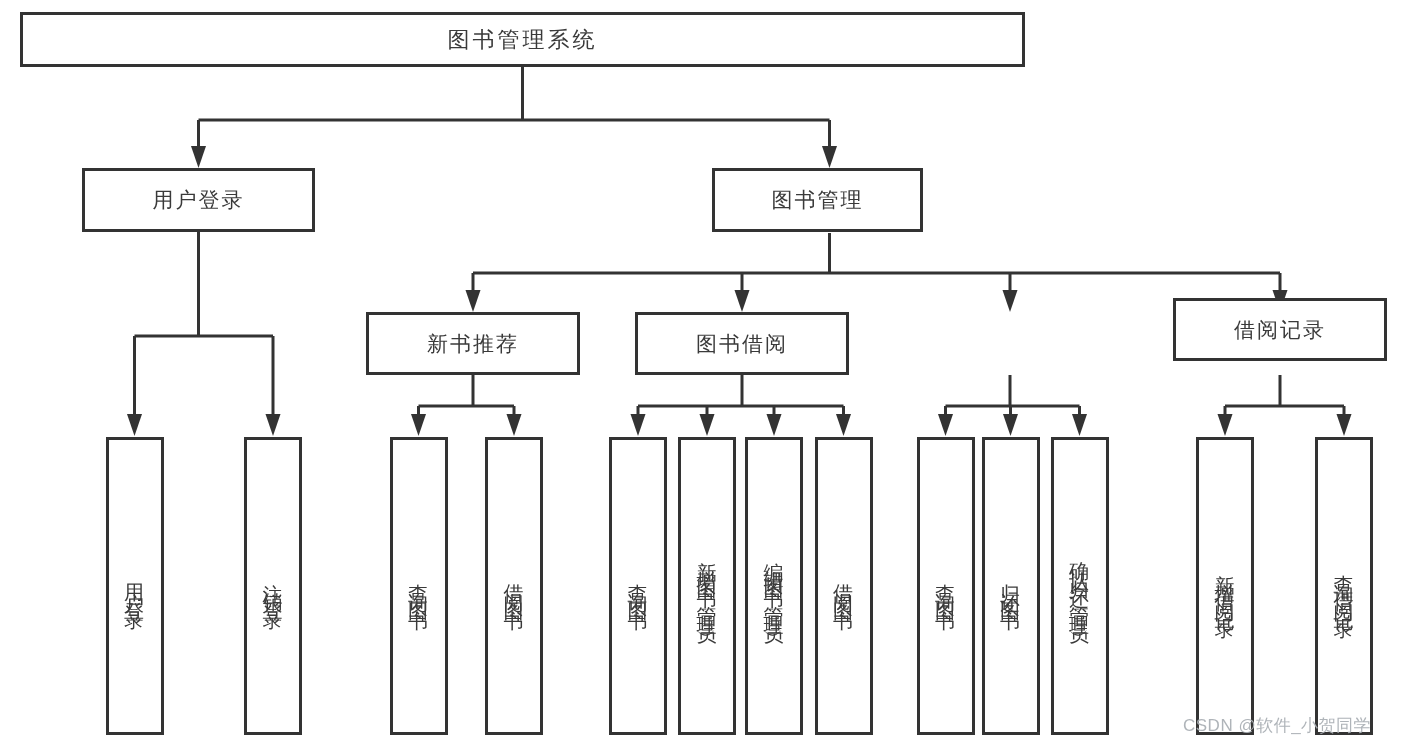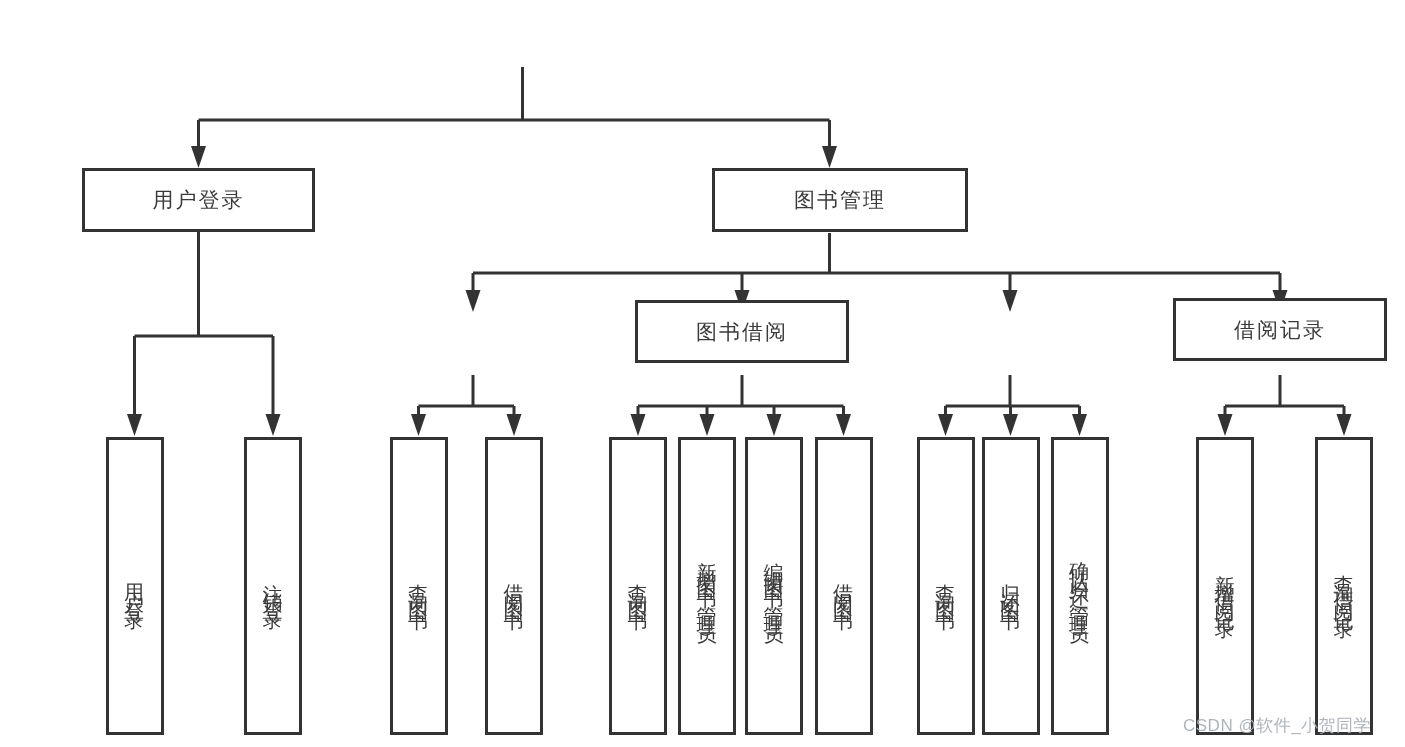--- a/index.html
+++ b/index.html
@@ -110,29 +110,35 @@
       <polygon points="766.5,414 781.5,414 774,436"></polygon>
       <polygon points="836,414 851,414 843.5,436"></polygon>
       <polygon points="938,414 953,414 945.5,436"></polygon>
       <polygon points="1003,414 1018,414 1010.5,436"></polygon>
       <polygon points="1072,414 1087,414 1079.5,436"></polygon>
       <polygon points="1217.5,414 1232.5,414 1225,436"></polygon>
       <polygon points="1336.5,414 1351.5,414 1344,436"></polygon>
     </g>
   </svg>
 
+  <div class="node h root" style="left:20px; top:12px; width:1005px; height:55px;">
+    <span>图书管理系统</span>
+  </div>
 
   <div class="node h" style="left:82px; top:168px; width:233px; height:64px;">
     <span>用户登录</span>
   </div>
-  <div class="node h" style="left:712px; top:168px; width:256px; height:64px;">
+  <div class="node h" style="left:712px; top:168px; width:211px; height:64px;">
     <span>图书管理</span>
   </div>
 
-  <div class="node h" style="left:635px; top:300px; width:214px; height:63px;">
+  <div class="node h" style="left:366px; top:312px; width:214px; height:63px;">
+    <span>新书推荐</span>
+  </div>
+  <div class="node h" style="left:635px; top:312px; width:214px; height:63px;">
     <span>图书借阅</span>
   </div>
   <div class="node h" style="left:1173px; top:298px; width:214px; height:63px;">
     <span>借阅记录</span>
   </div>
 
   <div class="node v" style="left:105.5px;">
     <span>用户登录</span>
   </div>
   <div class="node v" style="left:244px;">

